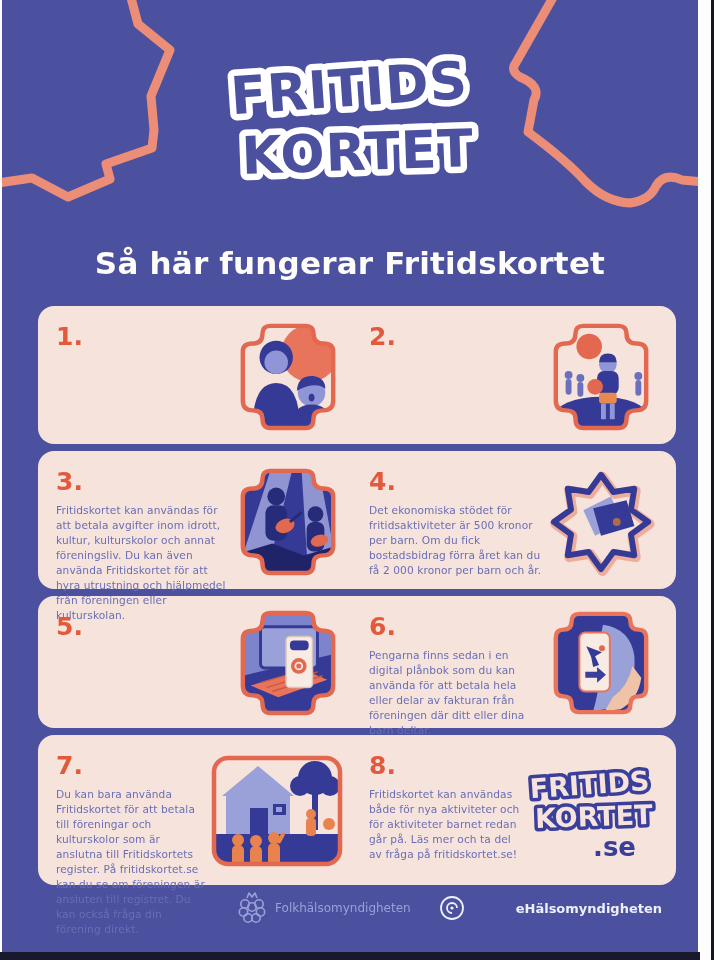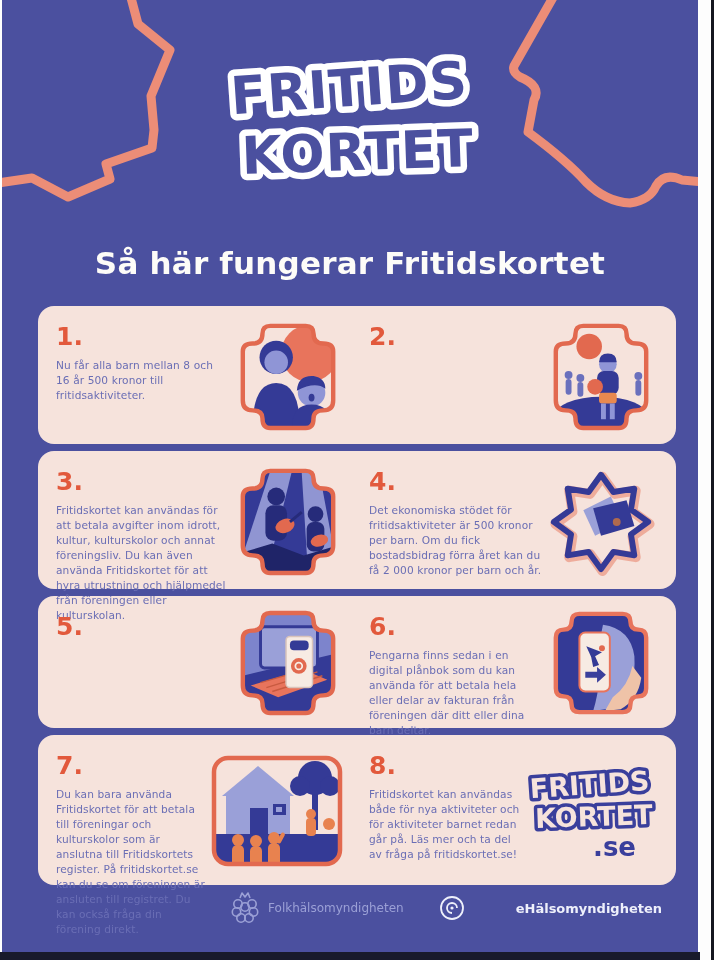--- a/index.html
+++ b/index.html
@@ -36,21 +36,21 @@
   .step:first-child{margin-right:22px;}
   .step-text{flex:1;padding-top:2px;min-width:0;}
   .step-num{color:#e2593c;font-size:25px;font-weight:bold;line-height:1;margin:2px 0 9px 0;}
   .step-p{color:#6a6eb5;font-size:10.6px;line-height:1.42;letter-spacing:0.1px;}
   .step-illus{width:118px;flex:0 0 auto;display:flex;align-items:center;justify-content:center;}
   .step-illus.wide{width:140px;}
   .step-illus svg{display:block;}
 
   .footer{
     position:absolute;left:0;top:890px;width:660px;
-    display:flex;justify-content:flex-end;align-items:center;gap:34px;
+    display:flex;justify-content:flex-end;align-items:center;gap:27px;
   }
   .agency{display:flex;align-items:center;gap:8px;}
   .agency-label-faint{color:#9ba0d6;font-size:12px;}
   .agency-label-bright{color:#eef0fb;font-size:13px;font-weight:bold;margin-left:42px;}
 </style>
 </head>
 <body>
 
 <div class="poster">
 
@@ -71,21 +71,20 @@
   </div>
 
   <div class="heading">Så här fungerar Fritidskortet</div>
 
   <div class="rows">
 
     <div class="card r1">
       <div class="step">
         <div class="step-text">
           <div class="step-num">1.</div>
-          <div class="step-p">Nu får alla barn mellan 8 och 16 år 500 kronor till fritidsaktiviteter.</div>
         </div>
         <div class="step-illus">
           <svg width="114" height="112" viewBox="0 0 112 114">
             <defs>
                 <clipPath id="clip1">
                   <path d="M38 6 L74 6 Q82 6 82 14 Q82 24 92 24 Q102 24 102 32 L102 82 Q102 92 92 92 Q82 92 82 100 Q82 110 74 110 L38 110 Q30 110 30 100 Q30 92 20 92 Q10 92 10 82 L10 32 Q10 24 20 24 Q30 24 30 14 Q30 6 38 6 Z"></path>
                 </clipPath>
               </defs>
             <g clip-path="url(#clip1)">
               <circle cx="78" cy="34" r="29" fill="#e8745c"></circle>

